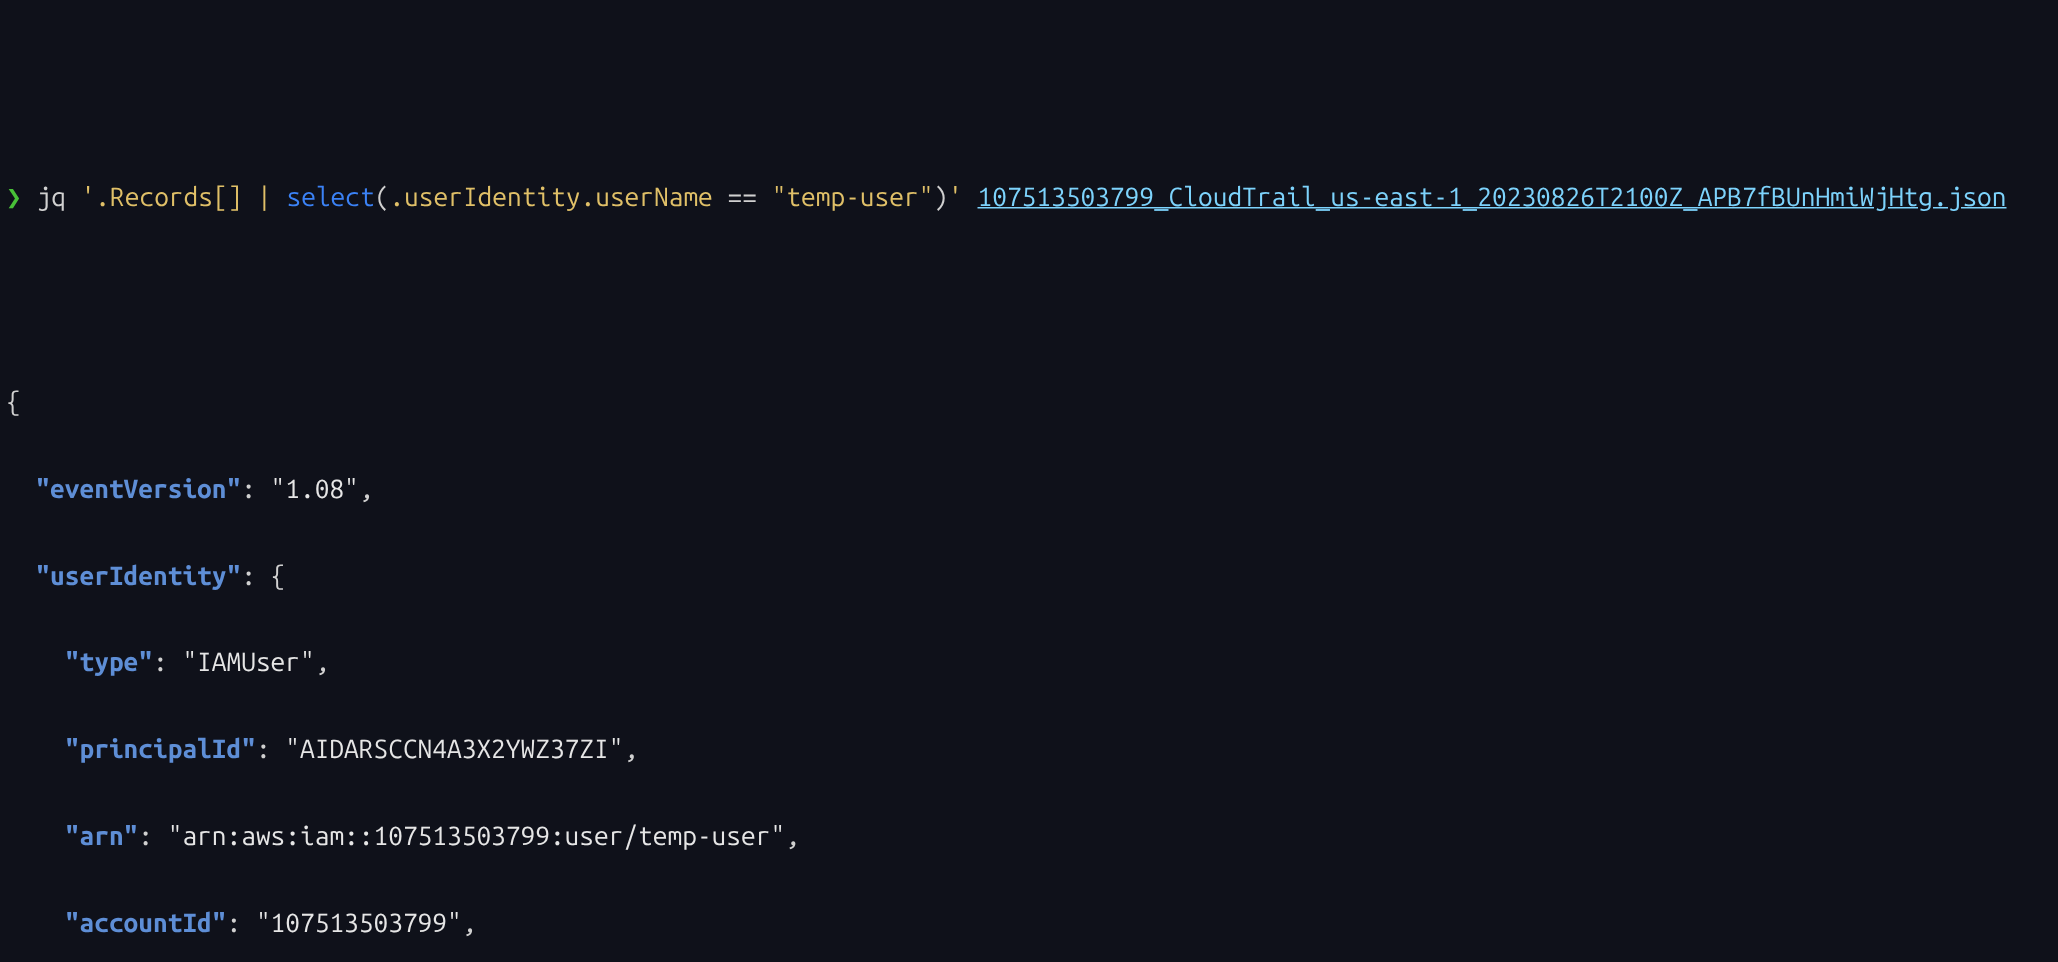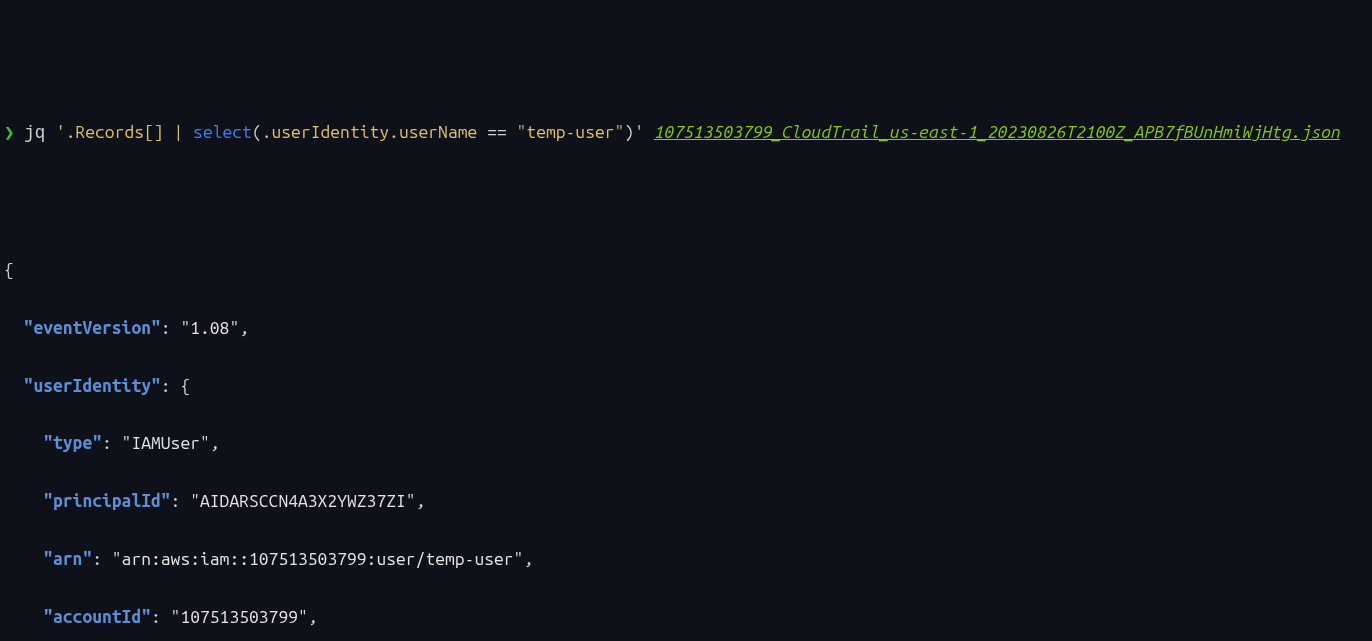--- a/index.html
+++ b/index.html
@@ -13,27 +13,27 @@
     overflow: hidden;
     width: 1372px;
     height: 641px;
     white-space: pre;
   }
   .cmd-line {
     white-space: nowrap;
     padding: 2px 4px 0 4px;
   }
   .prompt { color: #48c038; }
-  .cmd-jq { color: #d0d0d0; font-family: Liberation Mono, monospace; }
+  .cmd-jq { color: #d0d0d0; }
   .arg-str { color: #e0c068; }
   .sel { color: #3b82f6; }
   .paren { color: #d0d0d0; }
   .op { color: #d0d0d0; }
   .str-lit { color: #e0c068; }
-  .filename { color: #84cc16; text-decoration: underline; font-style: italic; }
+  .filename { color: #7dd3fc; text-decoration: underline; }
   .output {
     padding: 0 4px;
     margin-top: 22px;
   }
   .brace { color: #d0d0d0; }
   .key { color: #5e8ed6; font-weight: bold; }
   .colon { color: #d0d0d0; }
   .val-str { color: #e6e6e6; }
   .punct { color: #d0d0d0; }
   .i1 { padding-left: 2ch; display: inline-block; }

